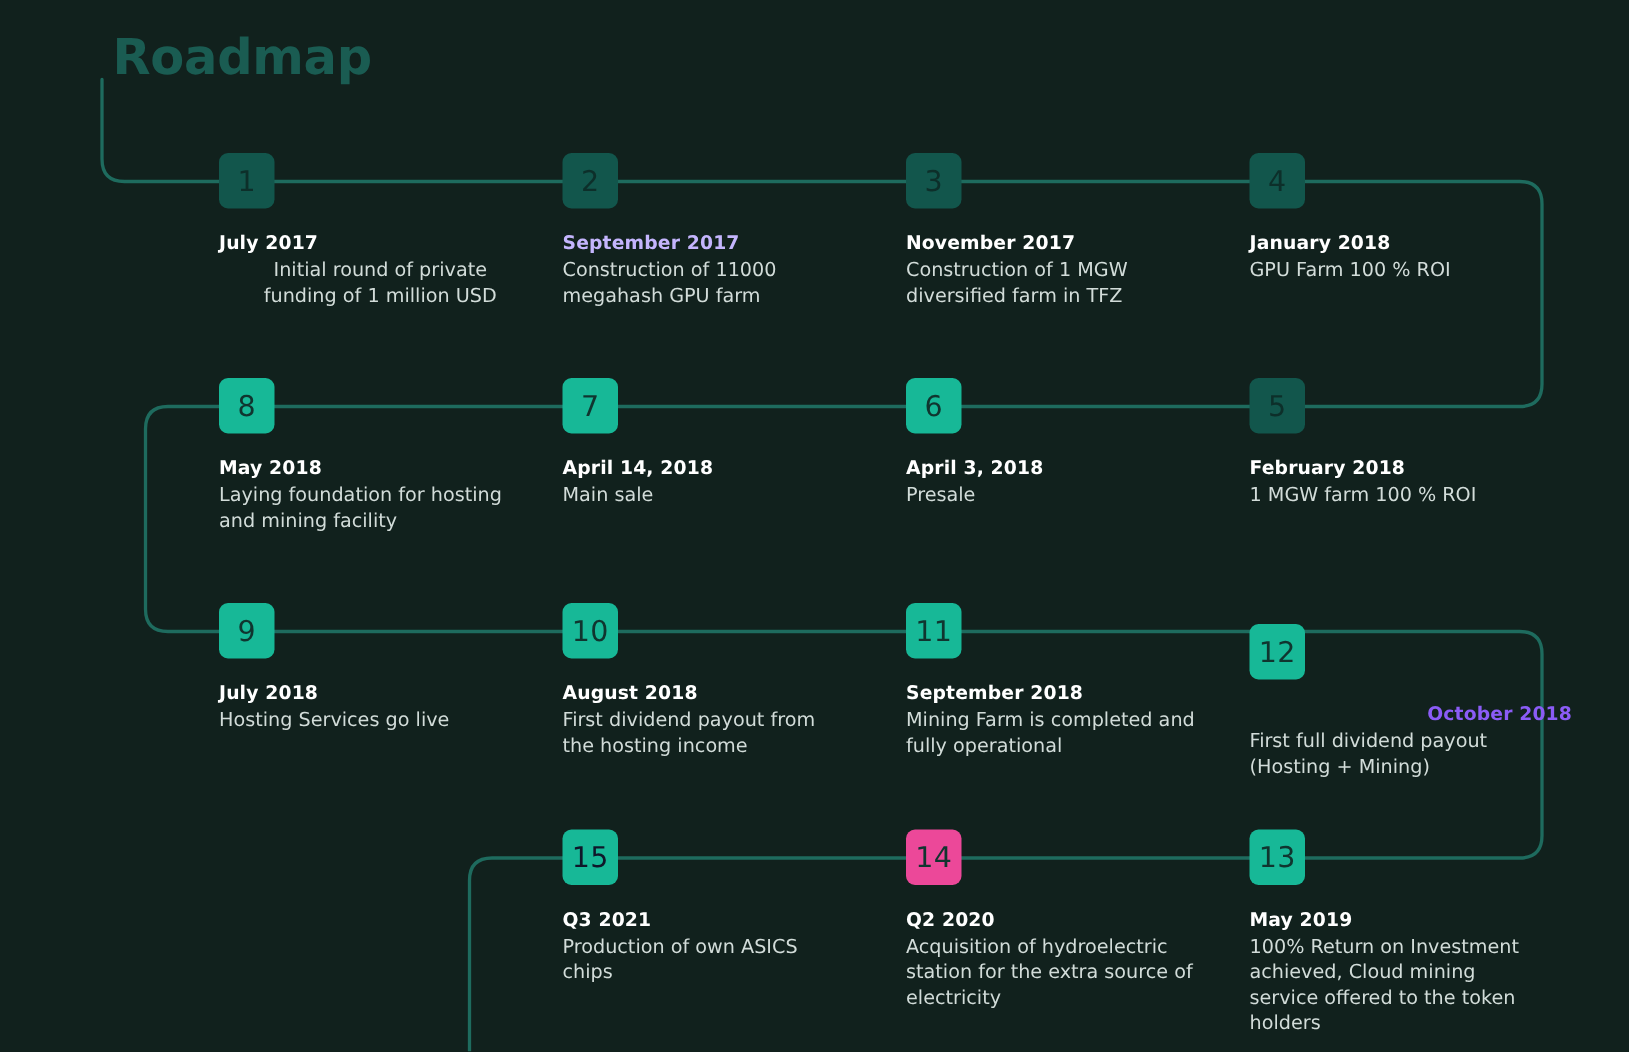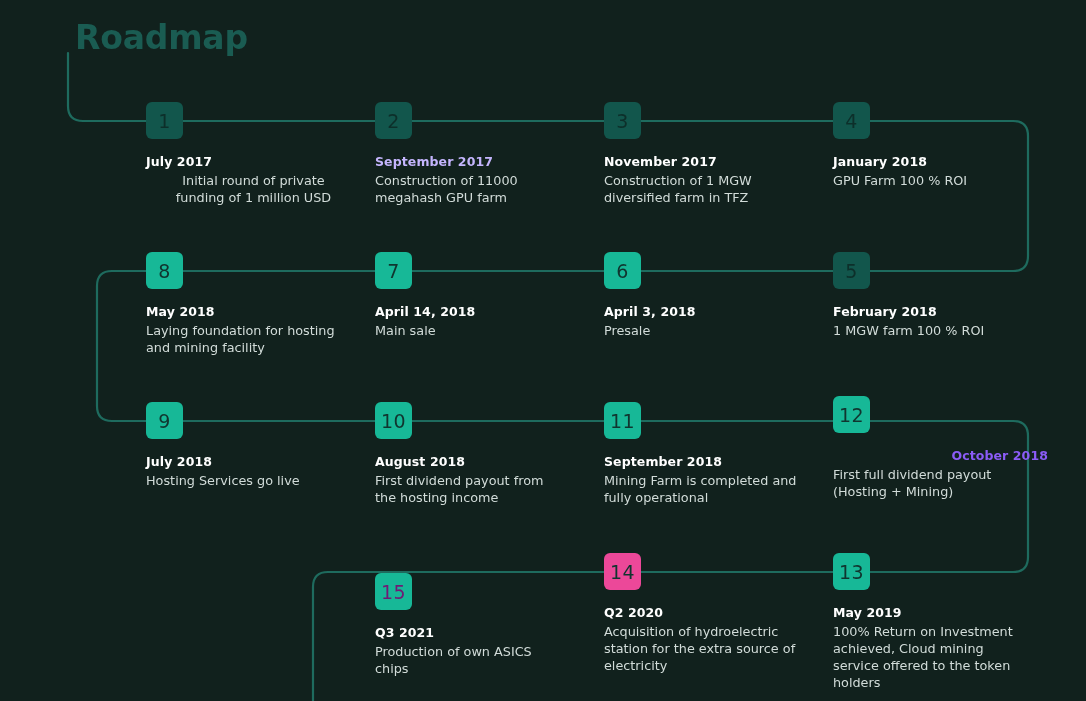--- a/index.html
+++ b/index.html
@@ -160,28 +160,28 @@
         <div class="m-date" style="color: rgb(255, 255, 255);">August 2018</div>
         <div class="m-desc" style="color: rgb(210, 220, 217);">First dividend payout from
 the hosting income</div>
       </div>
       <div class="milestone" style="left: 604px; top: 402px;">
         <div class="node-box state-done" style="background: rgb(23, 184, 151); color: rgb(16, 53, 47);">11</div>
         <div class="m-date" style="color: rgb(255, 255, 255);">September 2018</div>
         <div class="m-desc" style="color: rgb(210, 220, 217);">Mining Farm is completed and
 fully operational</div>
       </div>
-      <div class="milestone" style="left: 833px; top: 396px;">
+      <div class="milestone" style="left: 833px; top: 416px;">
         <div class="node-box state-done" style="background: rgb(23, 184, 151); color: rgb(16, 53, 47);">12</div>
         <div class="m-date" style="color: #8b5cf6; text-align: right;">October 2018</div>
         <div class="m-desc" style="color: rgb(210, 220, 217);">First full dividend payout
 (Hosting + Mining)</div>
       </div>
       <div class="milestone" style="left: 375px; top: 553px;">
-        <div class="node-box state-done" style="background: rgb(23, 184, 151); color: #701a75; margin-top: 20px;">15</div>
+        <div class="node-box state-done" style="background: rgb(23, 184, 151); color: #0f172a;">15</div>
         <div class="m-date" style="color: rgb(255, 255, 255);">Q3 2021</div>
         <div class="m-desc" style="color: rgb(210, 220, 217);">Production of own ASICS
 chips</div>
       </div>
       <div class="milestone" style="left: 604px; top: 553px;">
         <div class="node-box state-done" style="background: #ec4899; color: rgb(16, 53, 47);">14</div>
         <div class="m-date" style="color: rgb(255, 255, 255);">Q2 2020</div>
         <div class="m-desc" style="color: rgb(210, 220, 217);">Acquisition of hydroelectric
 station for the extra source of
 electricity</div>

